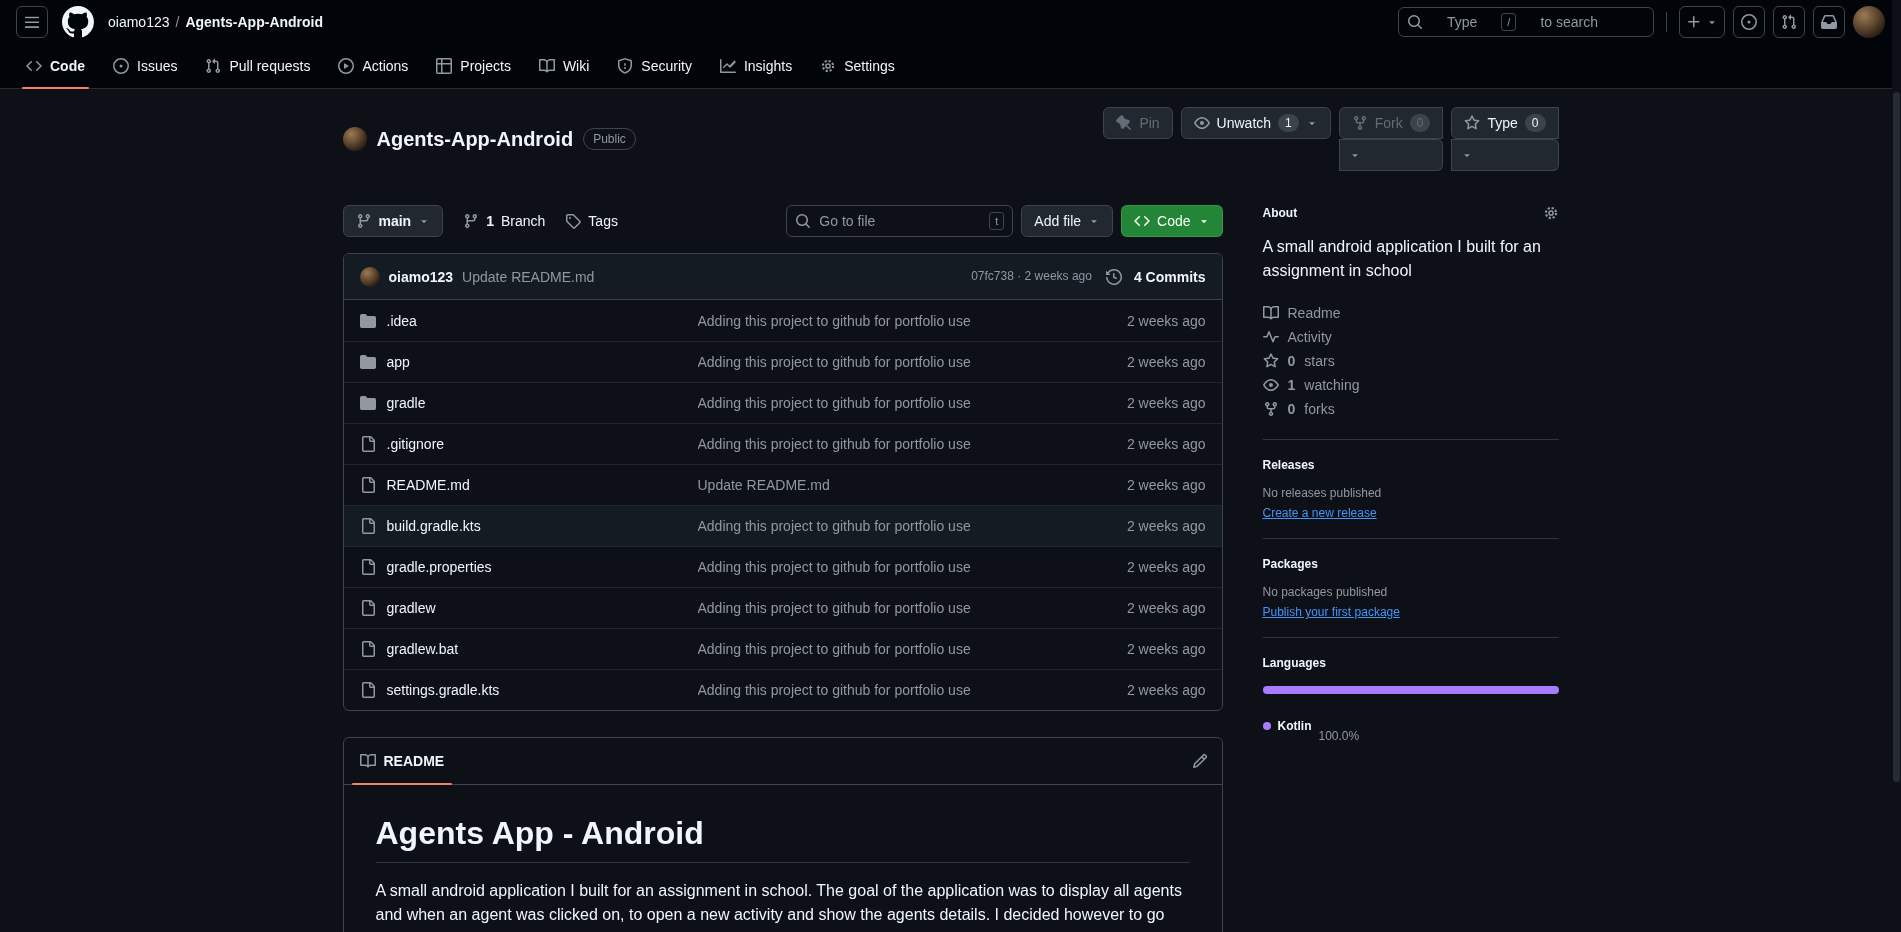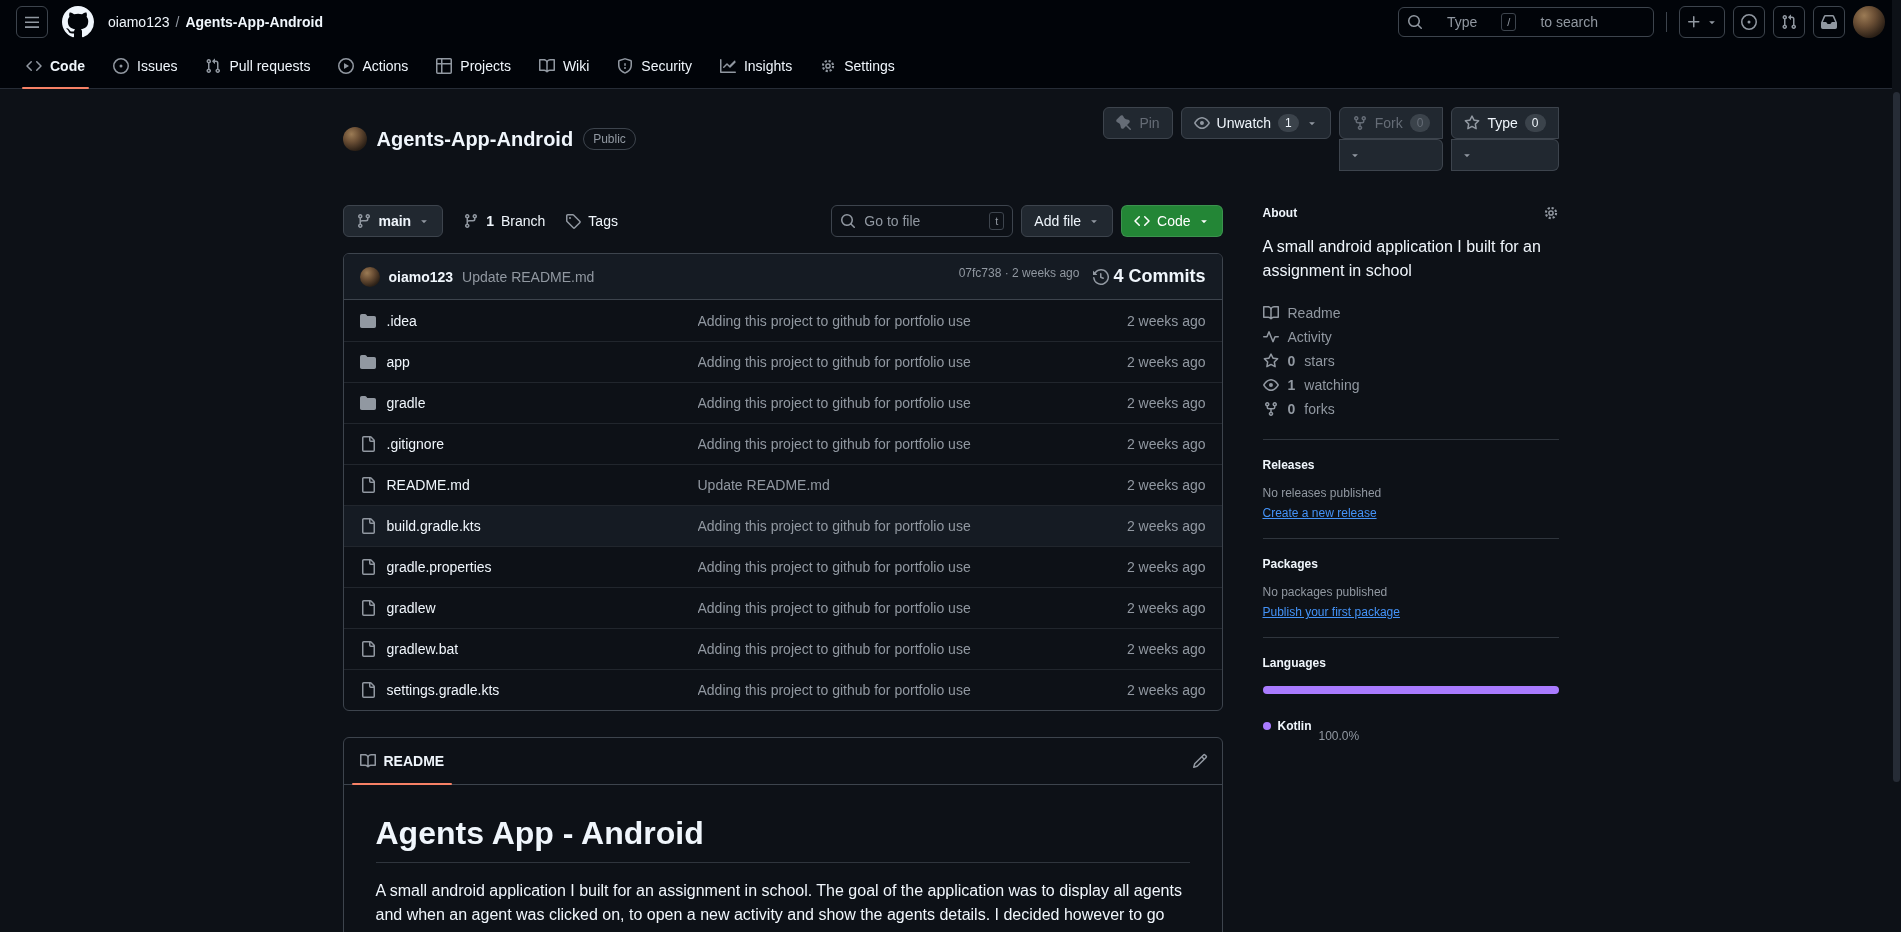--- a/index.html
+++ b/index.html
@@ -69,33 +69,33 @@
 
   .main-grid { display:grid; grid-template-columns:880px 296px; gap:40px; }
 
   
   .toolbar { display:flex; align-items:center; margin-bottom:16px; }
   .tb-left { display:flex; gap:20px; }
   .plain-link { display:flex; align-items:center; gap:7px; color:#f0f6fc; cursor:pointer; }
   .plain-link .b-icon { color:#9198a1; }
   .plain-link b { font-weight:700; }
   .tb-right { margin-left:auto; display:flex; align-items:center; gap:8px; }
-  .goto-box { width:182px; height:32px; border:1px solid #3d444d; border-radius:6px;
+  .goto-box { width:227px; height:32px; border:1px solid #3d444d; border-radius:6px;
     display:flex; align-items:center; gap:8px; padding:0 8px; color:#9198a1; cursor:text; }
   .goto-box .kbd { margin-left:auto; }
 
   
   .file-table { border:1px solid #3d444d; border-radius:6px; overflow:hidden; background:#0d1117; }
   .commit-row { display:flex; align-items:center; gap:9px; height:46px; padding:0 16px;
     background:#151b23; border-bottom:1px solid #3d444d; }
   .commit-author { font-weight:700; font-size:14px; }
   .commit-msg { color:#9198a1; font-size:14px; }
   .commit-right { margin-left:auto; display:flex; gap:14px; }
   .commit-meta { color:#9198a1; font-size:12px; }
-  .commits-link { display:flex; align-items:center; gap:4px; font-weight:700; font-size:18px;
+  .commits-link { display:flex; align-items:center; gap:12px; font-weight:700; font-size:14px;
     color:#f0f6fc; cursor:pointer; }
   .commits-link .b-icon { color:#9198a1; }
   .file-row { display:flex; align-items:center; height:41px; padding:0 16px; cursor:pointer; }
   .file-row + .file-row { border-top:1px solid #21262d; }
   .file-row.row-hover { background:#151b23; }
   .f-name { width:338px; display:flex; align-items:center; gap:11px; font-size:14px; color:#f0f6fc; }
   .f-name .b-icon { color:#9198a1; }
   .f-msg { flex:1; color:#9198a1; font-size:14px; white-space:nowrap; overflow:hidden; text-overflow:ellipsis; }
   .f-time { width:150px; text-align:right; color:#9198a1; font-size:14px; }
 

